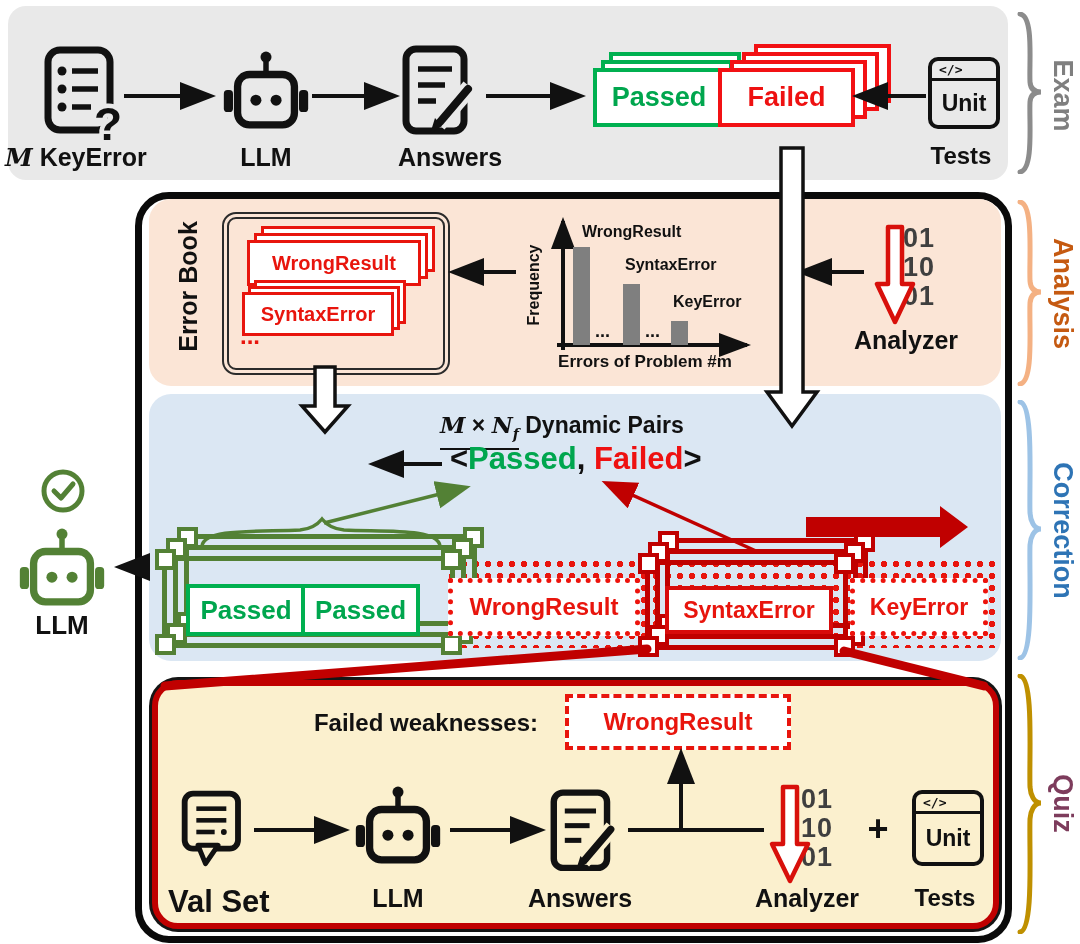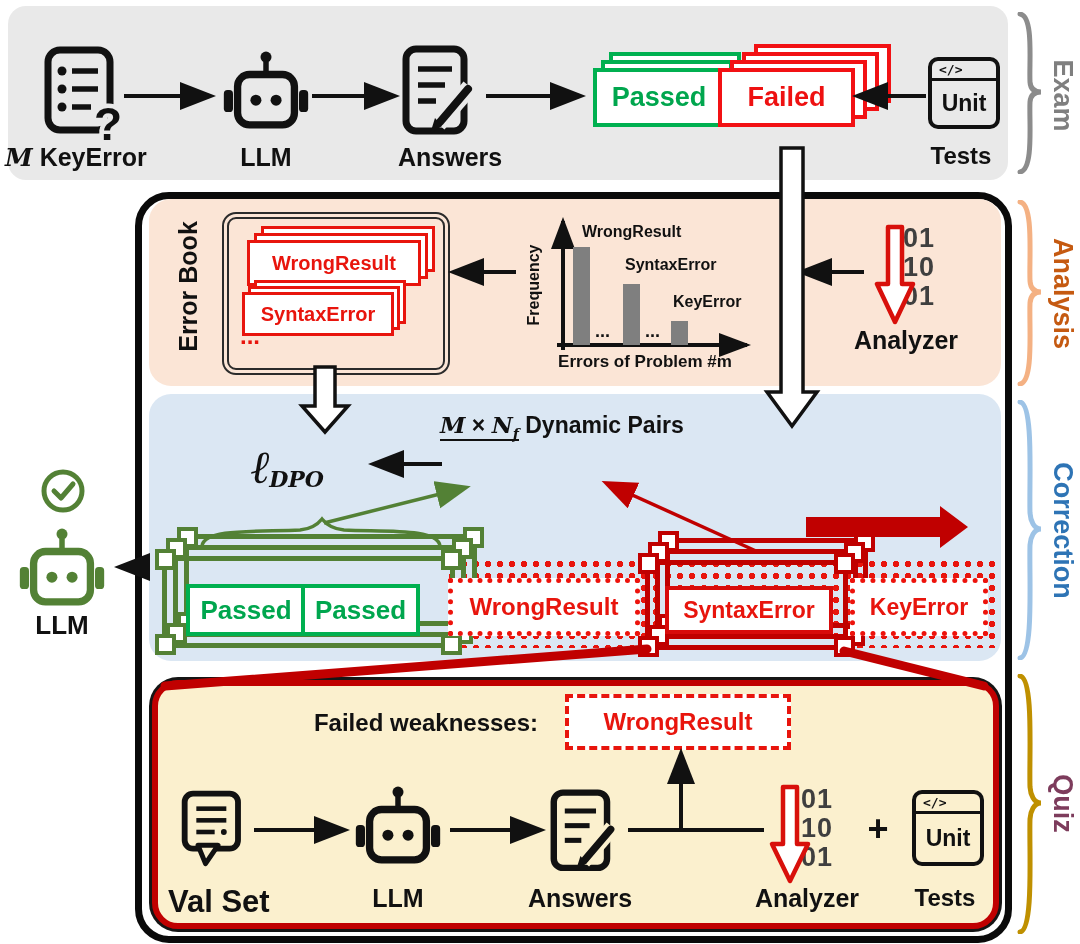--- a/index.html
+++ b/index.html
@@ -140,28 +140,28 @@
 
   <div class="bits" style="left:903px;top:224px;">
     <div>01</div>
     <div>10</div>
     <div>01</div>
   </div>
   <div class="lbl" style="left:845px;top:326px;width:122px;font-size:25px;">Analyzer</div>
 
   <div class="panel" style="left:149px;top:394px;width:852px;height:267px;background:#DBE7F3;"></div>
 
-  <div class="lbl" style="left:250px;top:440px;width:110px;text-align:left;">
-    <span class="mathit" style="font-size:46px;font-weight:normal;">ℓ</span><sub class="m" style="font-size:22px;">DPO</sub>
-  </div>
 
   <div class="lbl" style="left:440px;top:411px;width:260px;font-size:23px;text-align:left;">
-    <span style="border-bottom:2.5px solid #111;padding-bottom:1px;"><span class="mathit">M</span><span> × </span><span class="mathit">N</span><sub class="m">f</sub></span><span> Dynamic Pairs</span>
-  </div>
-
+    <span style="border-bottom:2.5px solid #111;padding-bottom:10px;"><span class="mathit">M</span><span> × </span><span class="mathit">N</span><sub class="m">f</sub></span><span> Dynamic Pairs</span>
+  </div>
+
+  <div class="lbl" style="left:450px;top:441px;width:250px;font-size:31px;text-align:left;">
+    <span>&lt;</span><span style="color:#00A64E;">Passed</span><span>, </span><span style="color:#EE1111;">Failed</span><span>&gt;</span>
+  </div>
 
 
   <div class="texture" style="left:446px;top:558px;width:550px;height:90px;"></div>
 
   <div class="frame gframe" style="left:184px;top:534px;width:283px;height:82px;">
     <div class="hdl ghdl tl"></div>
       <div class="hdl ghdl tr"></div>
       <div class="hdl ghdl bl"></div>
       <div class="hdl ghdl br"></div>
     </div>

